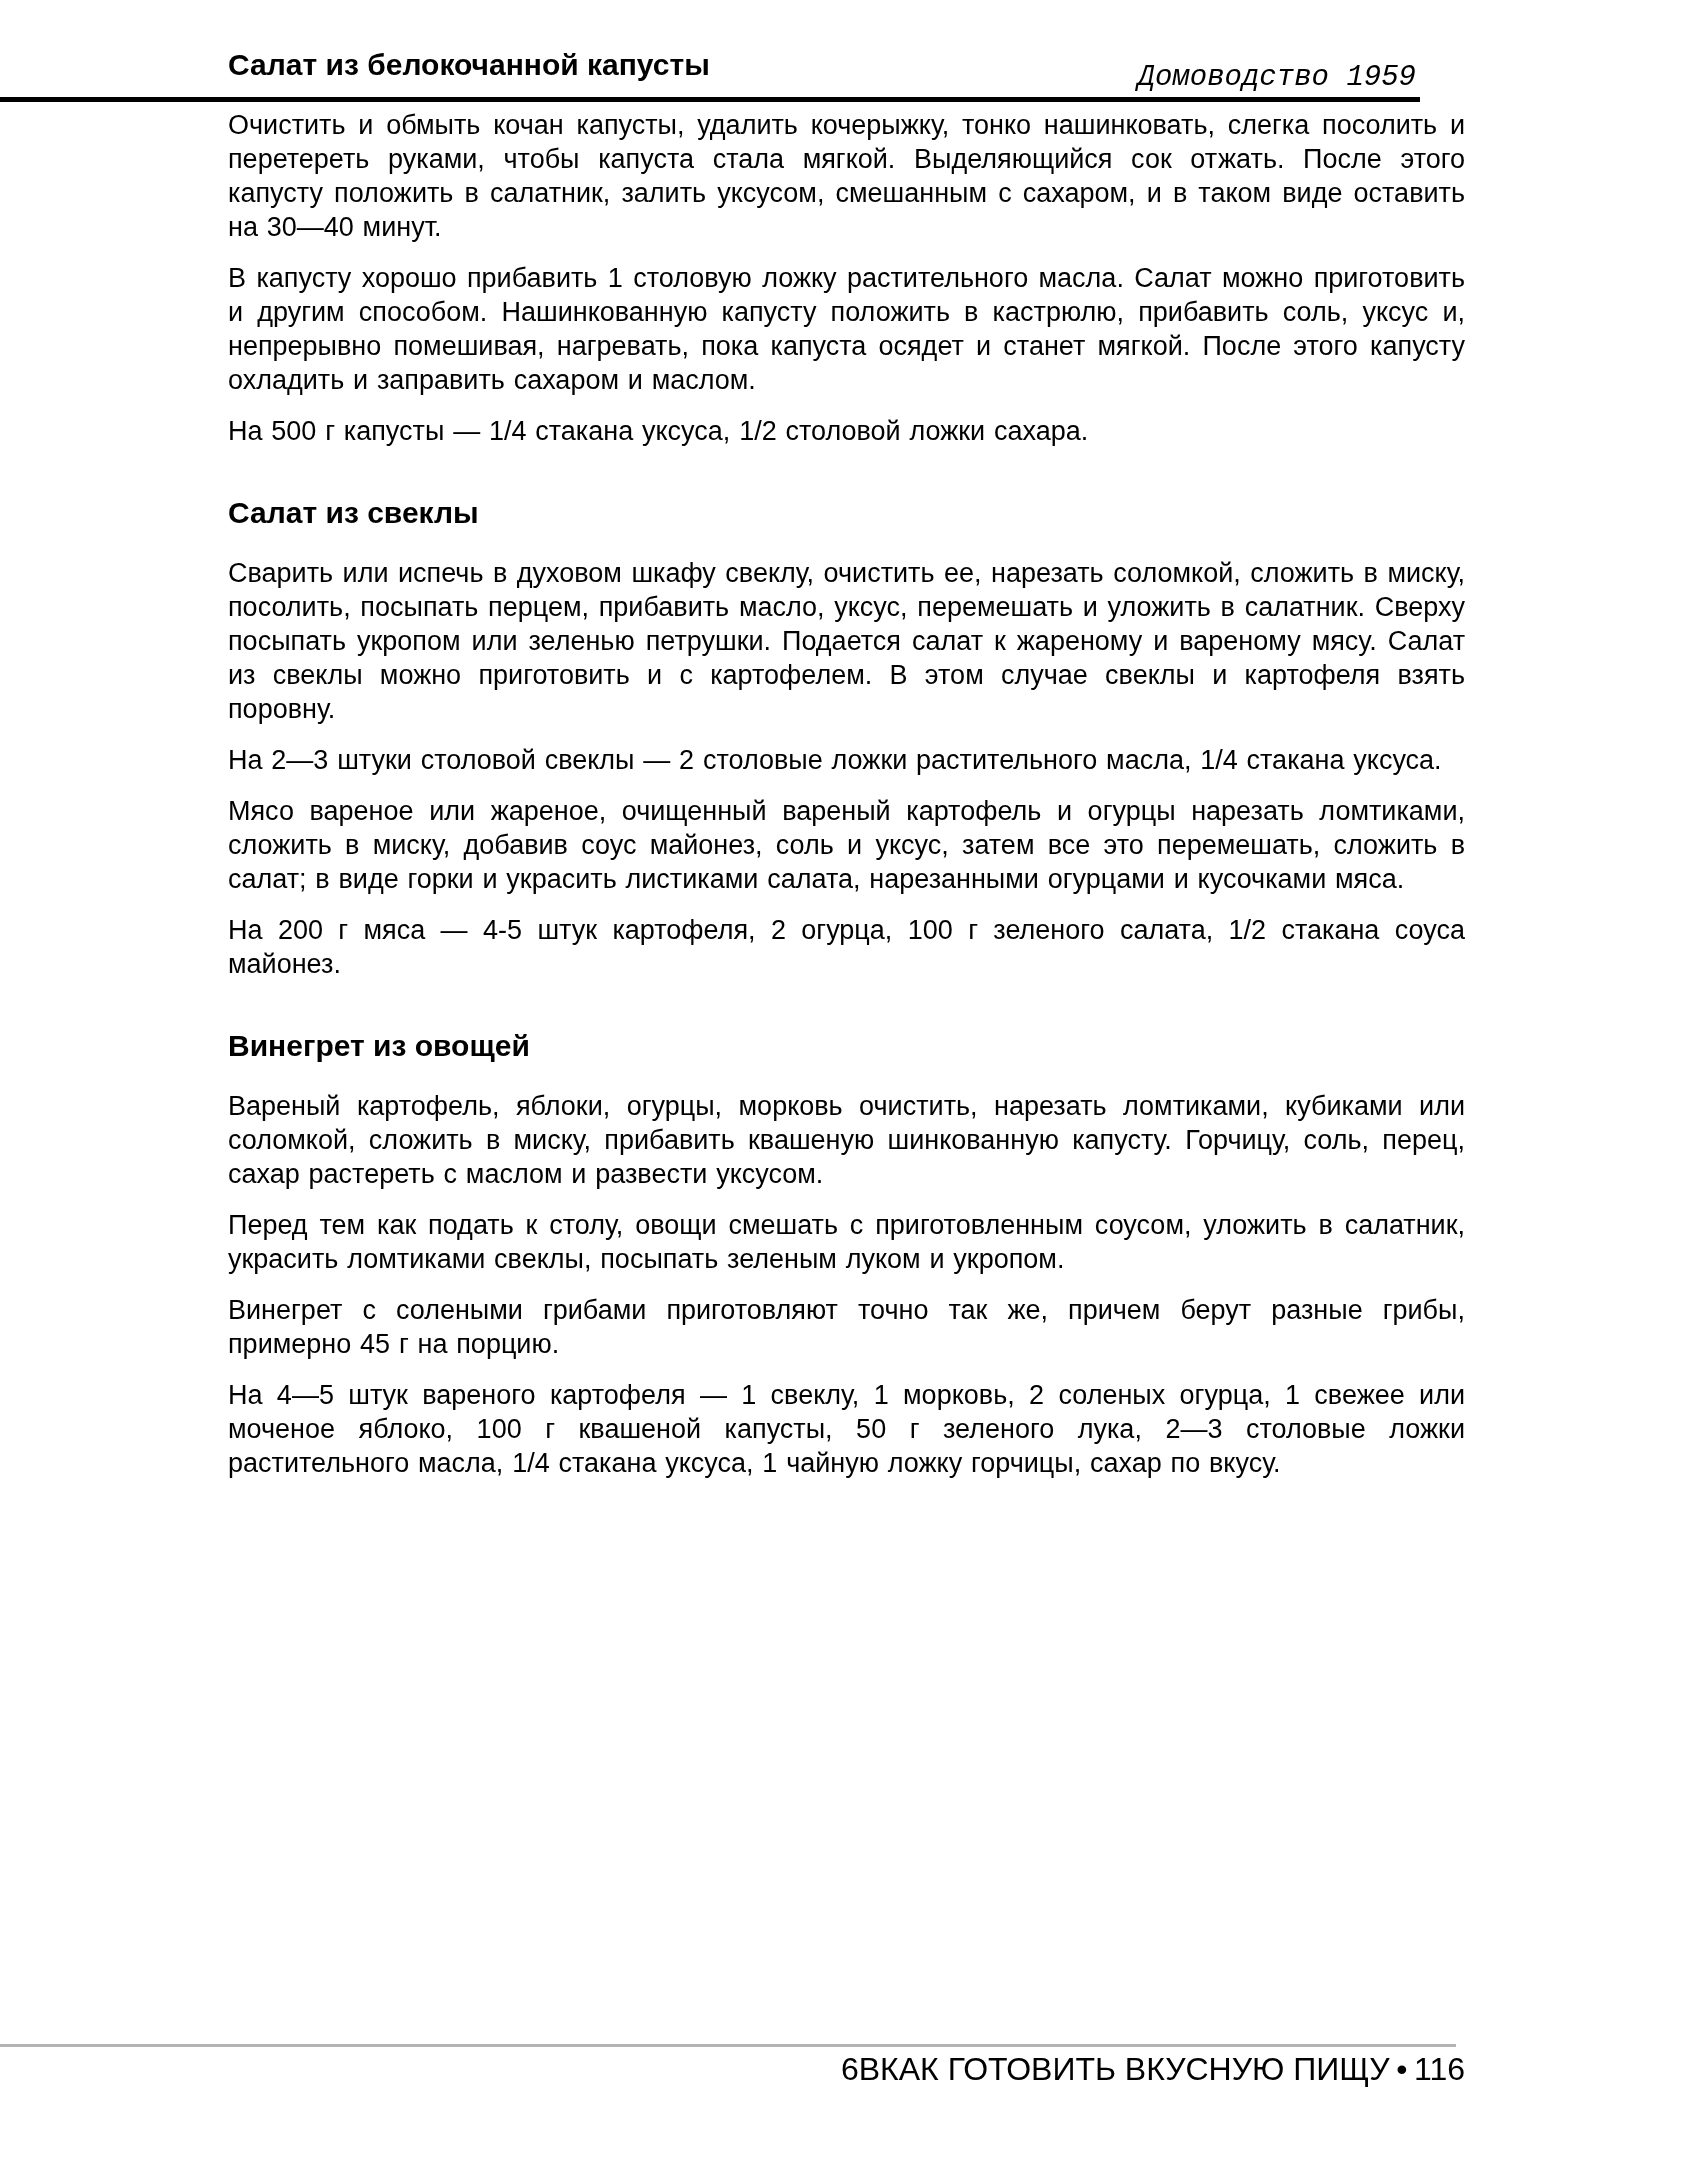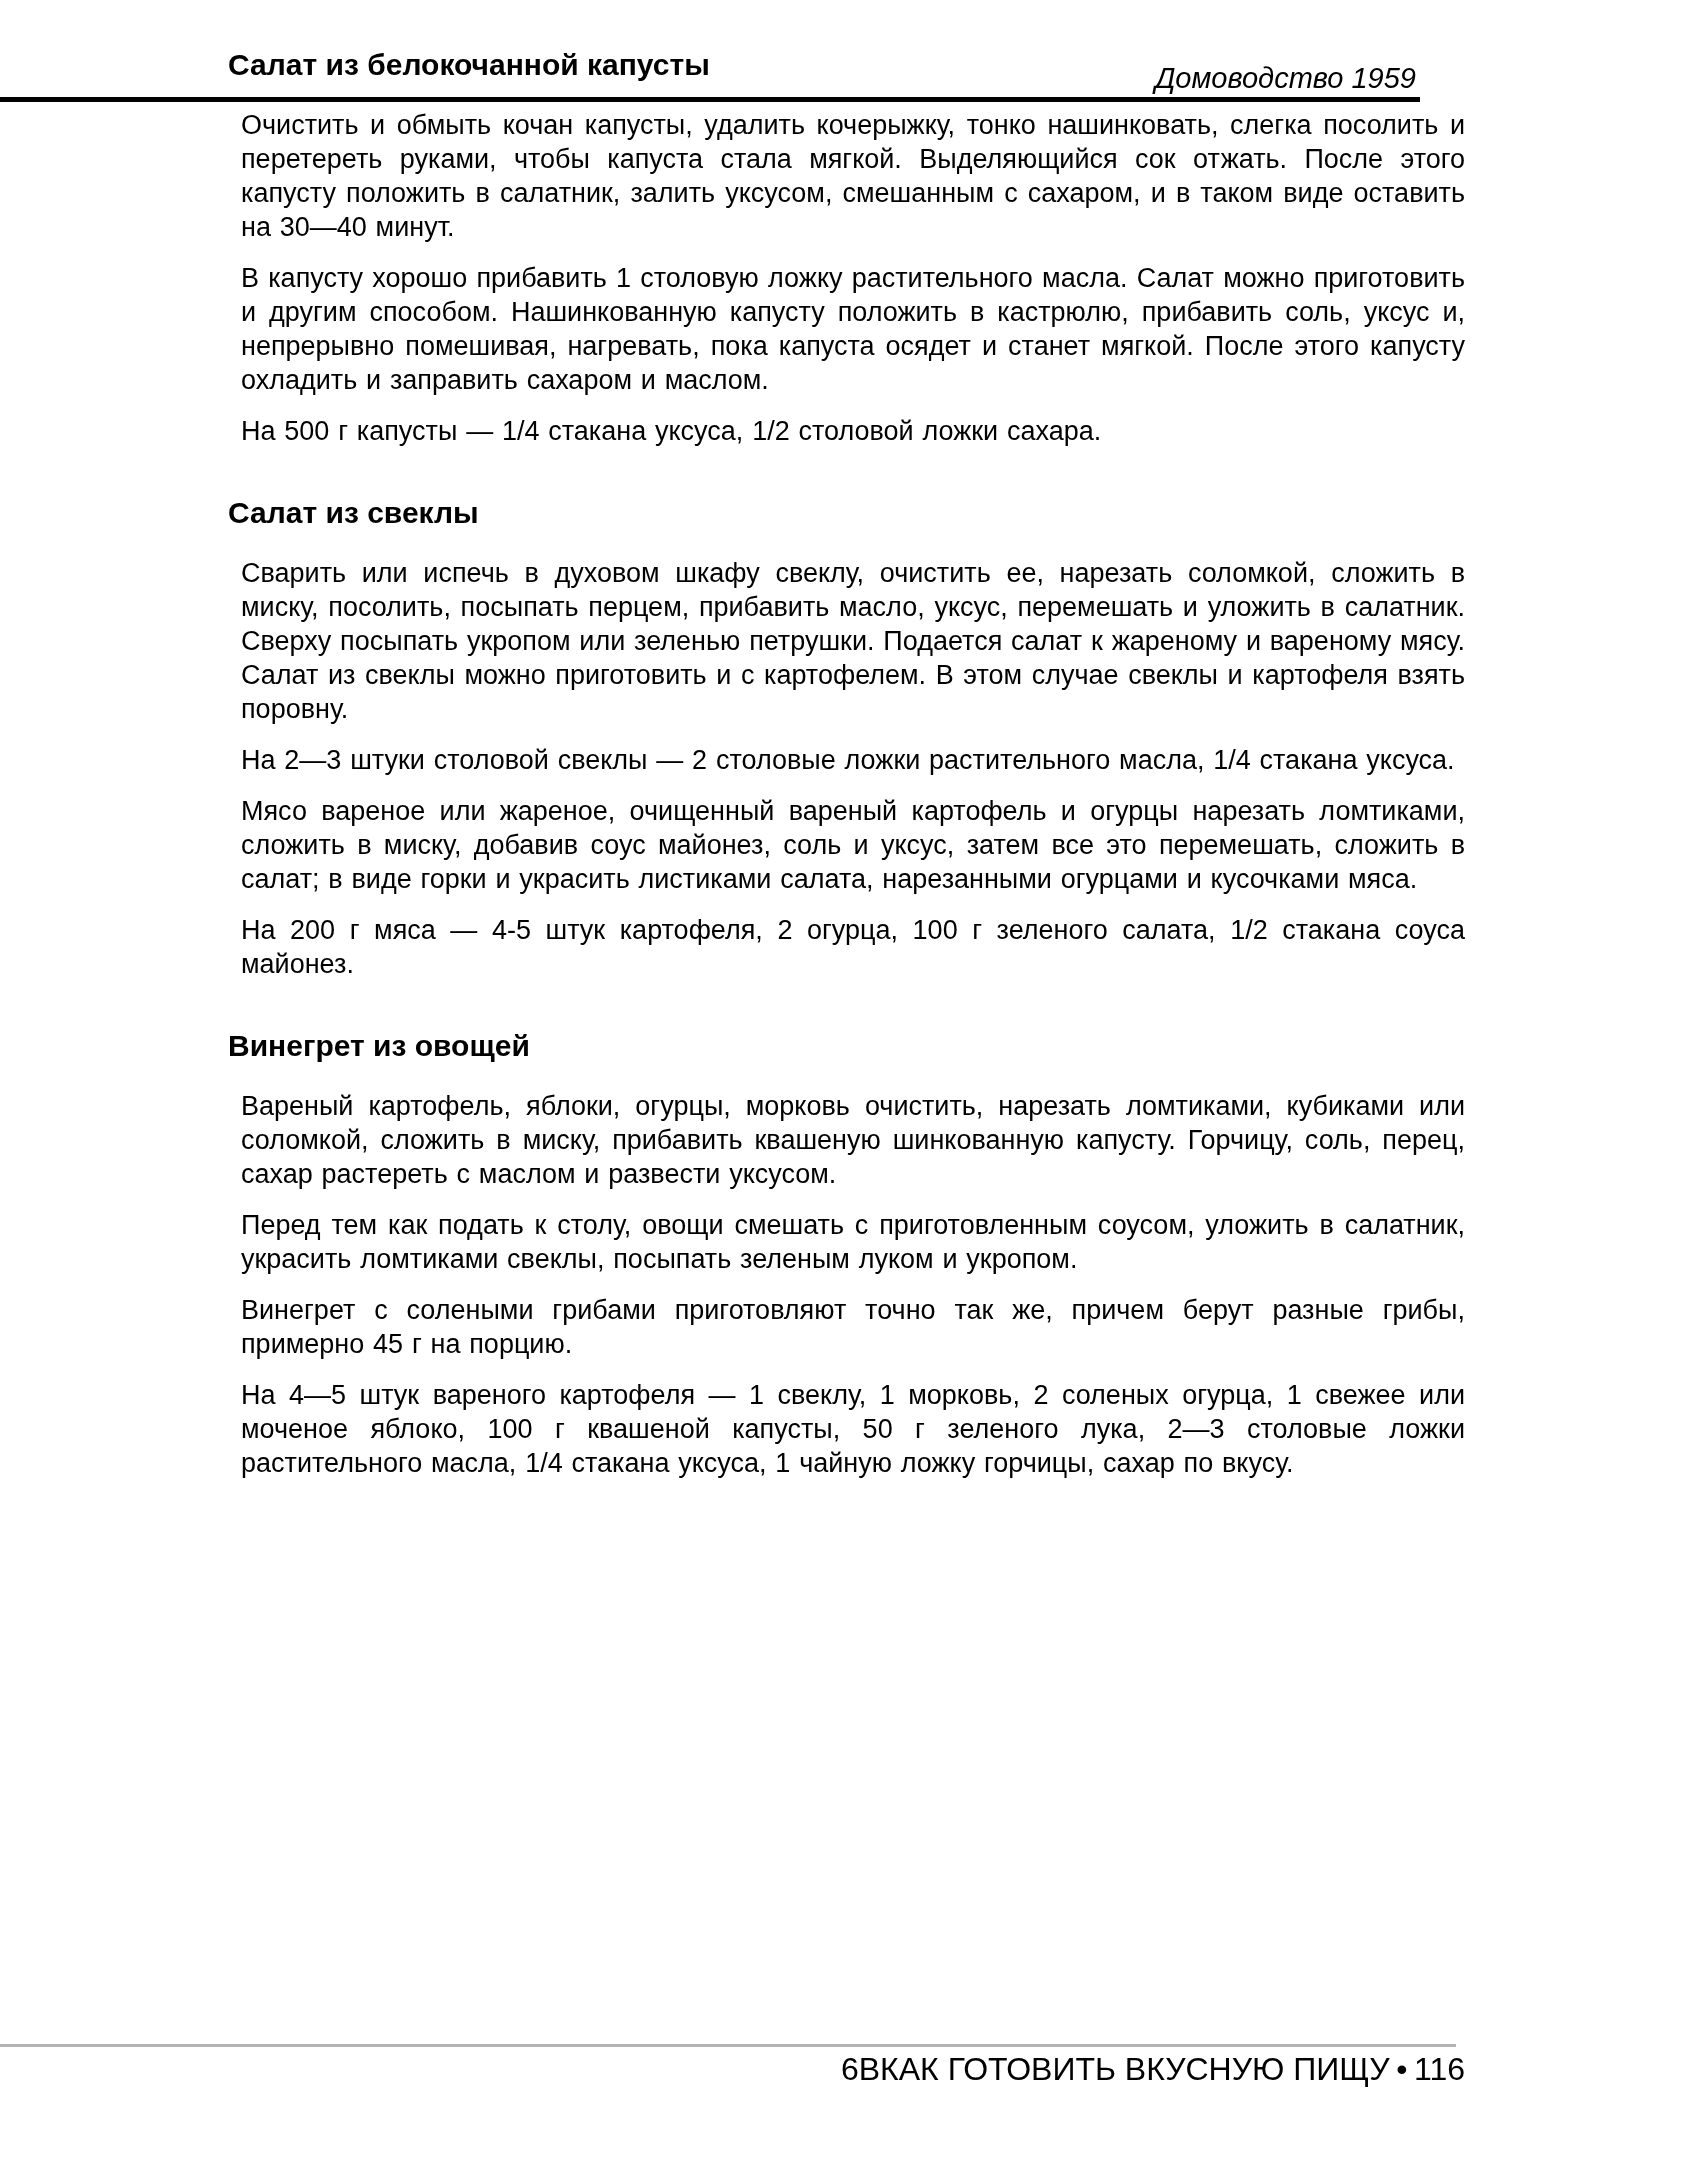--- a/index.html
+++ b/index.html
@@ -11,21 +11,21 @@
     font-family: "Liberation Sans", sans-serif;
     color: #000000;
     overflow: hidden;
   }
 
   
   .header-title {
     position: absolute;
     top: 62px;
     right: 271px;
-    font-family: Liberation Sans, sans-serif;
+    font-family: Liberation Mono, monospace;
     font-style: italic;
     font-size: 29px;
     line-height: 32px;
     color: #000;
     white-space: nowrap;
   }
   .header-rule {
     position: absolute;
     top: 97px;
     left: 0;
@@ -44,21 +44,21 @@
   .content h2 {
     font-size: 30px;
     line-height: 37px;
     font-weight: bold;
     margin: 46px 0 25px 0;
     letter-spacing: 0px;
   }
   .content p {
     font-size: 27px;
     line-height: 34px;
-    margin: 17px 0 0 13px;
+    margin: 17px 0 0 0;
     text-align: justify;
     word-spacing: 1.3px;
   }
 
   
   .footer-rule {
     position: absolute;
     left: 0;
     top: 2044px;
     width: 1456px;

